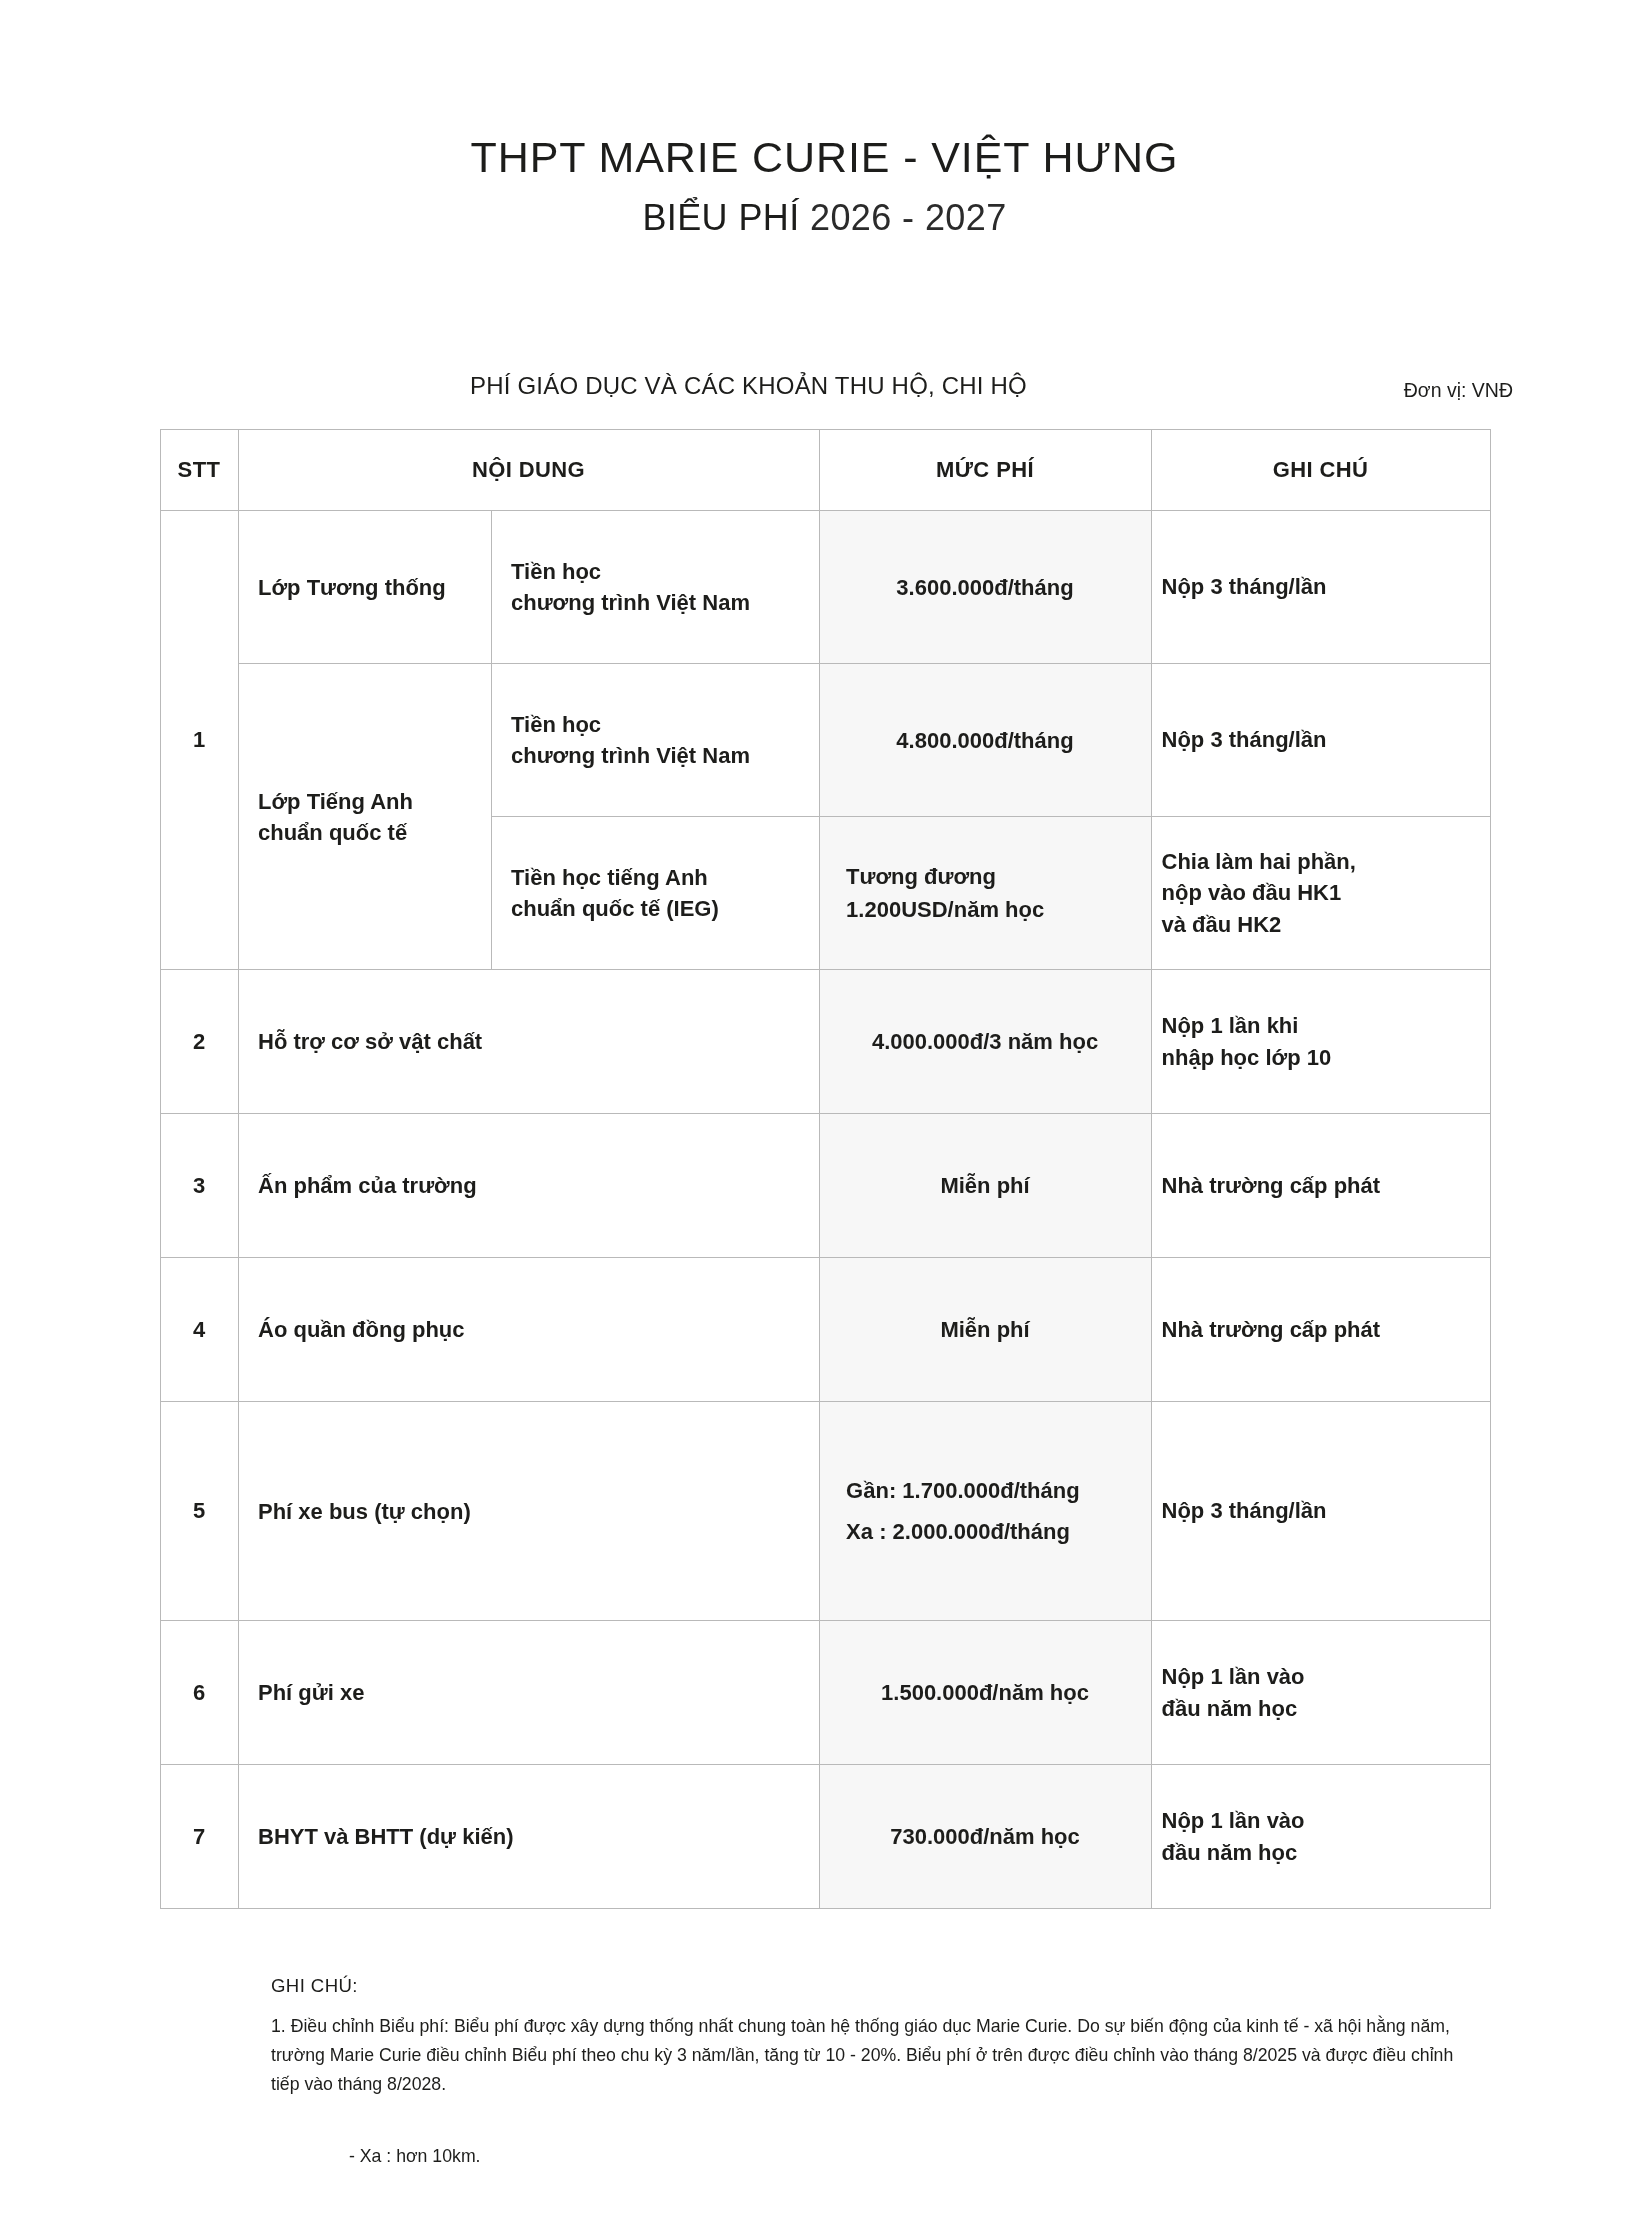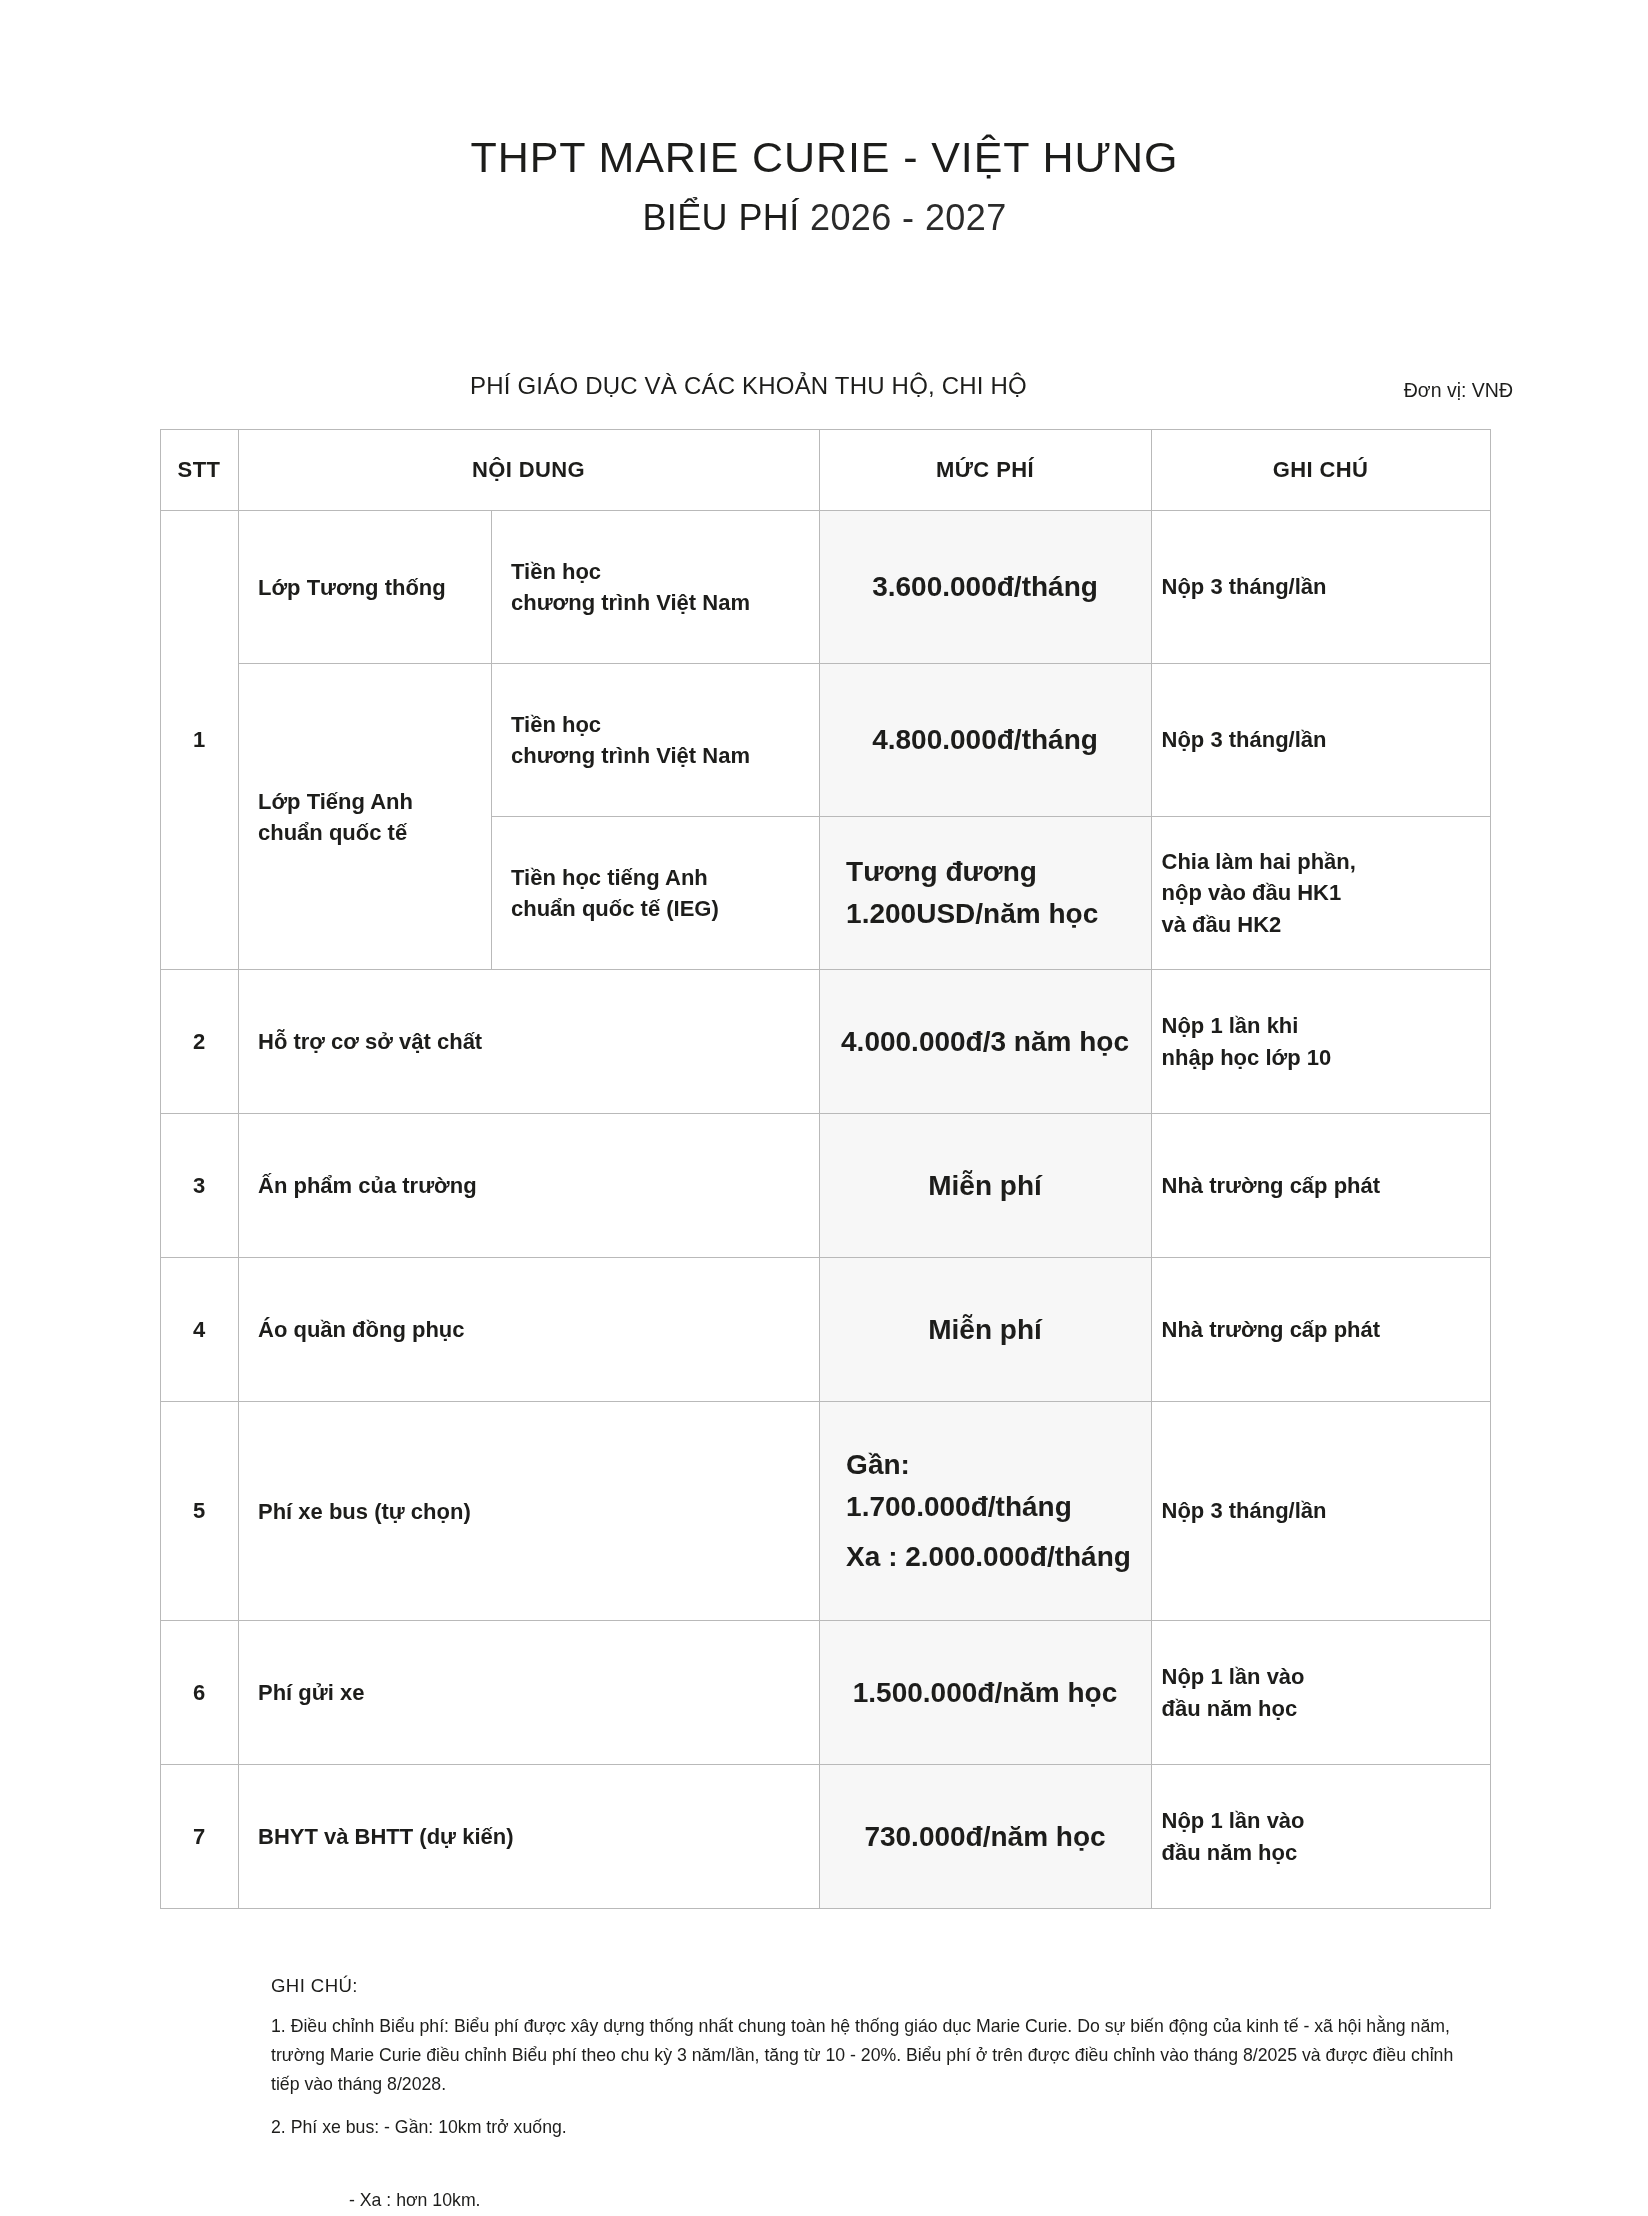--- a/index.html
+++ b/index.html
@@ -104,21 +104,21 @@
     font-size: 22px;
   }
   td.cell {
     padding: 16px 19.5px;
     font-size: 22px;
     line-height: 1.42;
   }
   td.muc {
     background: #f7f7f7;
     text-align: center;
-    font-size: 28px;
+    font-size: 22px;
     line-height: 1.5;
     padding: 16px 13.3px;
   }
   td.muc.left {
     text-align: left;
     padding-left: 26.6px;
   }
   td.ghi {
     padding: 16px 10px;
     font-size: 22px;
@@ -267,19 +267,18 @@
 đầu năm học</td>
         </tr>
       </tbody>
     </table>
   </div>
 
   <div class="notes">
     <div class="notes-title">GHI CHÚ:</div>
     <div class="note-p">1. Điều chỉnh Biểu phí: Biểu phí được xây dựng thống nhất chung toàn hệ thống giáo dục Marie Curie. Do sự biến động của kinh tế - xã hội hằng năm, trường Marie Curie điều chỉnh Biểu phí theo chu kỳ 3 năm/lần, tăng từ 10 - 20%. Biểu phí ở trên được điều chỉnh vào tháng 8/2025 và được điều chỉnh tiếp vào tháng 8/2028.</div>
     <div class="note-bus-lines">
-      <div>2. Phí xe bus:  - Gần:  10km trở xuống.</div>
       <div class="indent">- Xa   :  hơn 10km.</div>
     </div>
   </div>
 
 </div>
 
 
 </body></html>

